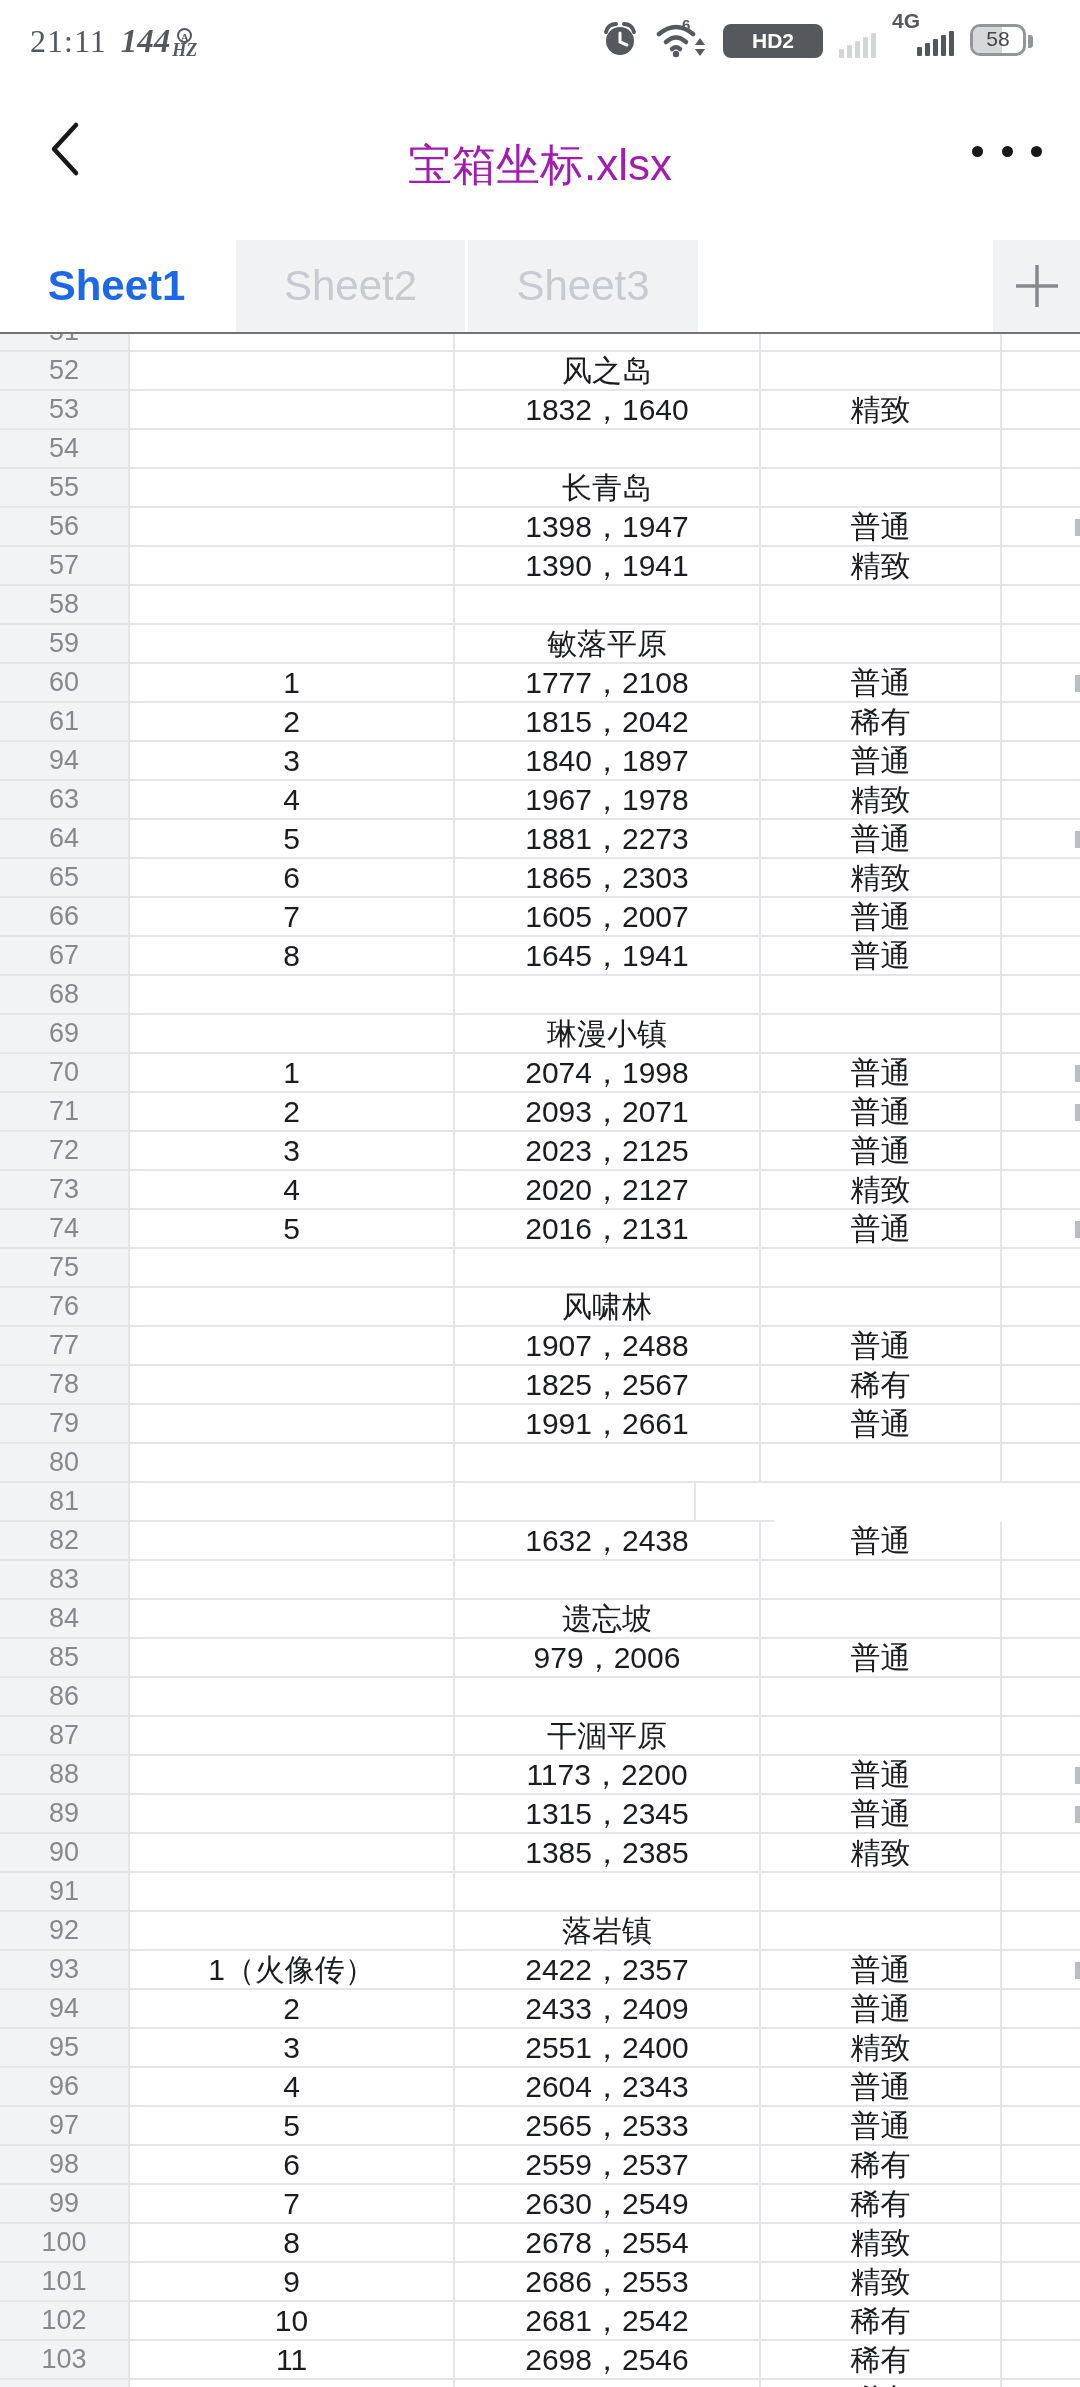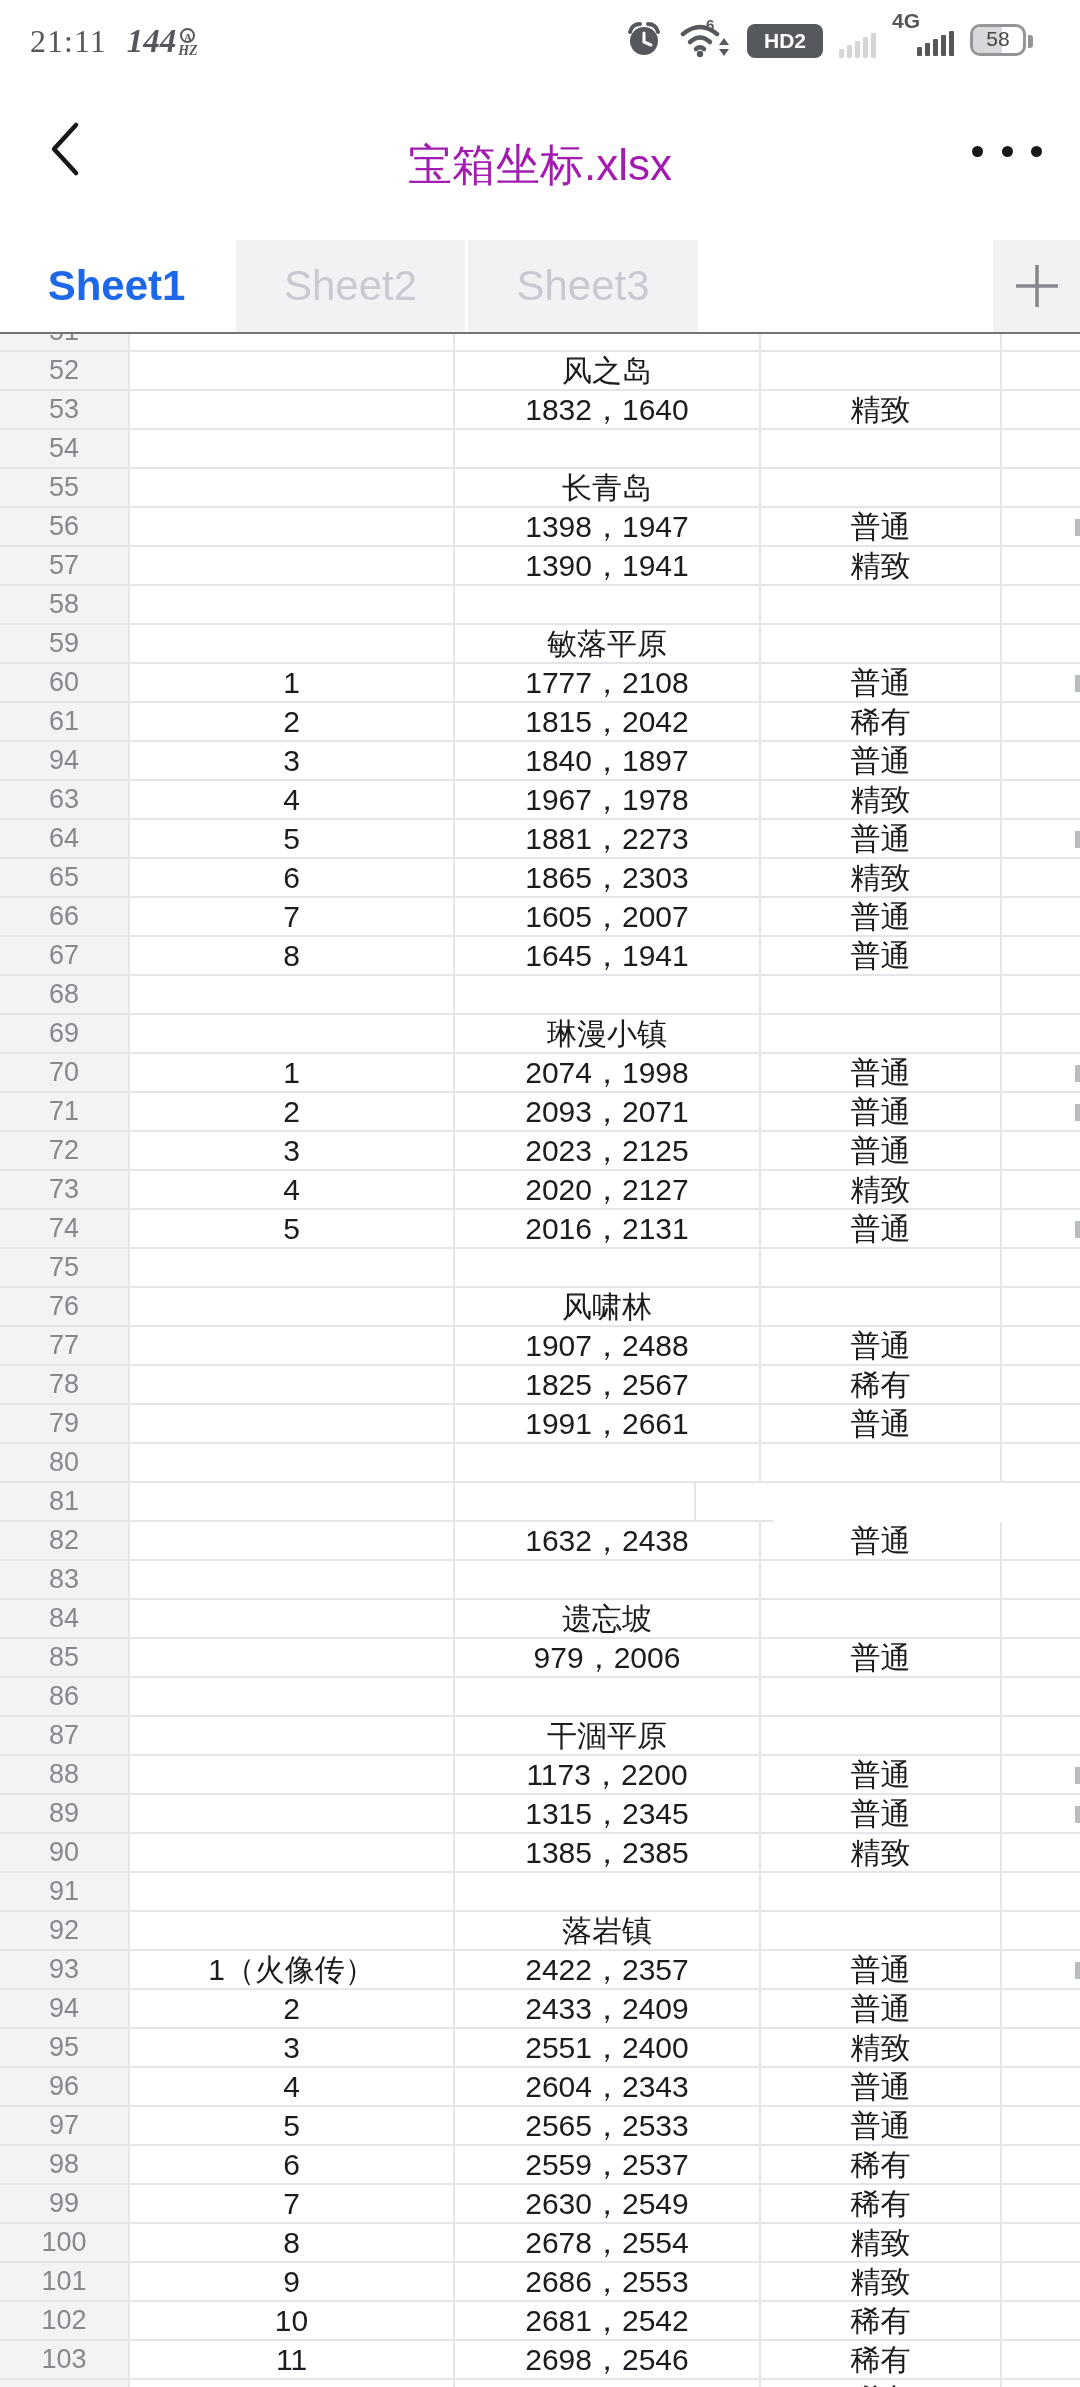--- a/index.html
+++ b/index.html
@@ -5,27 +5,27 @@
   html,body{margin:0;padding:0;background:#ffffff;}
   .screen{
     position:relative;width:1080px;height:2387px;overflow:hidden;background:#fff;
     font-family:"Liberation Sans","DejaVu Sans",sans-serif;
   }
   
   .status-bar{position:absolute;top:0;left:0;width:1080px;height:62px;display:flex;align-items:flex-end;padding:0 0 4px 0;box-sizing:border-box;}
   .sb-left{display:flex;align-items:flex-end;margin-left:30px;color:#54575b;font-family:Liberation Serif, serif;}
   .sb-time{font-size:32px;font-weight:500;letter-spacing:1px;line-height:34px;}
   .sb-refresh{display:flex;align-items:flex-end;margin-left:14px;font-style:italic;font-weight:bold;color:#54575b;}
-  .sb-refresh .rr-num{font-size:33px;line-height:33px;margin-left:6px;}
+  .sb-refresh .rr-num{font-size:33px;line-height:33px;}
   .rr-col{display:flex;flex-direction:column;align-items:center;margin-left:2px;}
   .rr-a{width:15px;height:15px;border:2px solid #54575b;border-radius:50%;font-size:11px;line-height:15px;text-align:center;font-style:normal;font-weight:bold;box-sizing:border-box;}
-  .rr-hz{font-size:14px;line-height:15px;letter-spacing:0;}
+  .rr-hz{font-size:18px;line-height:15px;letter-spacing:0;}
   .sb-right{margin-left:auto;margin-right:44px;display:flex;align-items:flex-end;gap:16px;}
   .sb-icon{display:block;}
-  .hd2{height:34px;min-width:56px;background:#55585c;border-radius:8px;color:#fff;font-weight:bold;font-size:21px;line-height:34px;text-align:center;padding:0 10px;}
+  .hd2{height:34px;min-width:56px;background:#55585c;border-radius:8px;color:#fff;font-weight:bold;font-size:21px;line-height:34px;text-align:center;padding:0 22px;}
   .bars{display:flex;align-items:flex-end;gap:3px;}
   .bars i{display:block;width:5px;border-radius:1px;}
   .bars.light i{background:#d4d5d7;}
   .bars.dark i{background:#54575b;}
   .sim2{position:relative;width:62px;height:48px;}
   .sim2 .net{position:absolute;left:0;top:0;font-size:21px;font-weight:bold;color:#54575b;line-height:21px;}
   .sim2 .bars{position:absolute;right:0;bottom:2px;}
   .battery{position:relative;width:66px;height:36px;}
   .batt-body{position:absolute;left:0;top:2px;width:56px;height:32px;border:3px solid #939598;border-radius:10px;box-sizing:border-box;overflow:hidden;background:#fff;}
   .batt-fill{position:absolute;left:0;top:0;height:100%;background:#d7d8da;}

